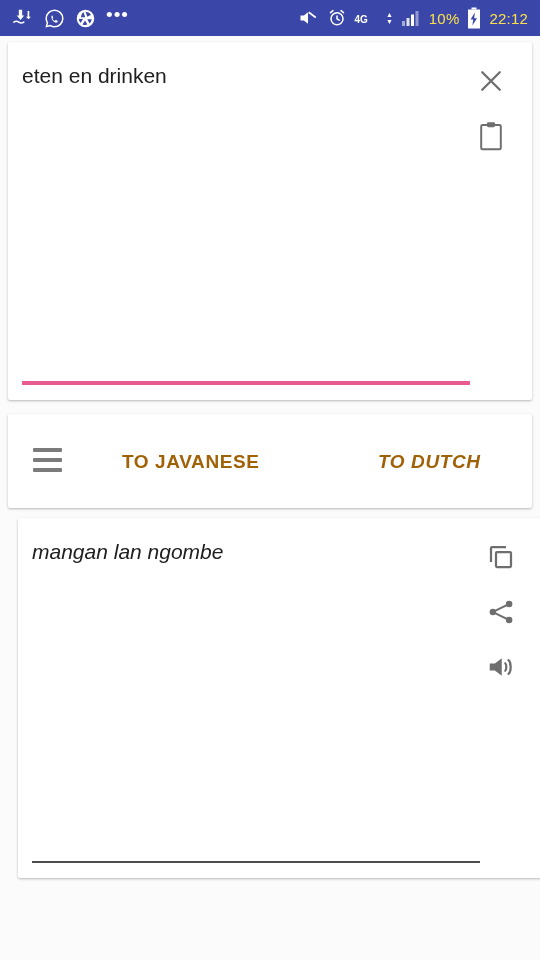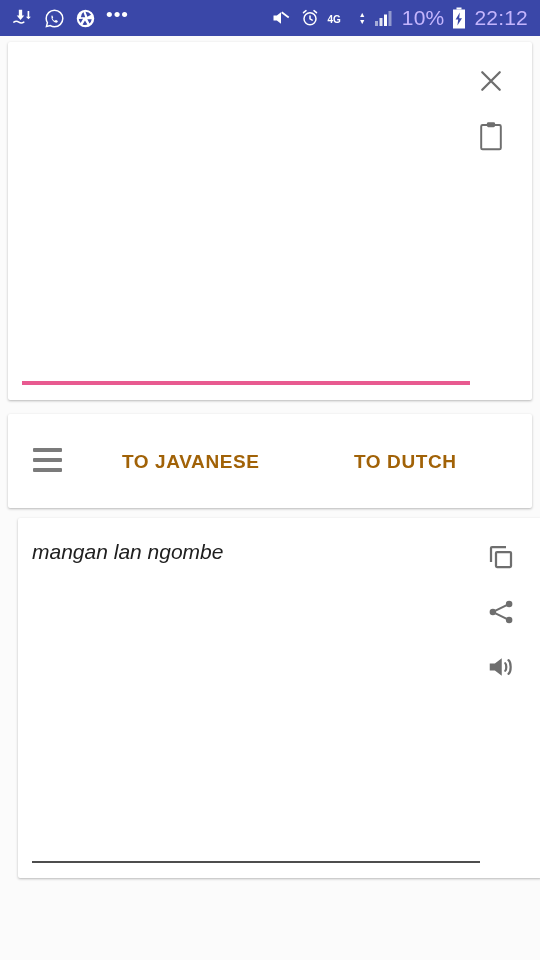--- a/index.html
+++ b/index.html
@@ -41,22 +41,22 @@
     justify-content: center;
   }
   .sb-dots {
     font-size: 19px;
     line-height: 12px;
     letter-spacing: 1px;
     color: #ffffff;
     padding-bottom: 7px;
   }
   .sb-text {
-    font-size: 21px;
-    color: #c4b5fd;
+    font-size: 15px;
+    color: #fde047;
     letter-spacing: 0.2px;
     font-family: "Liberation Sans", sans-serif;
   }
   .sb-4g {
     display: flex;
     align-items: flex-end;
     gap: 18px;
   }
   .sb-4g-label {
     font-size: 10px;
@@ -166,21 +166,21 @@
     display: flex;
     align-items: center;
     font-size: 19px;
     font-weight: bold;
     color: #a16207;
     letter-spacing: 0.6px;
     cursor: pointer;
     white-space: nowrap;
   }
   #lang-to-javanese { left: 122px; }
-  #lang-to-dutch { left: 354px; }
+  #lang-to-dutch { left: 378px; font-style: italic; }
 </style>
 </head>
 <body>
 
 <div class="statusbar">
 
   <div class="sb-left">
 
     <span class="sb-icon">
       <svg width="22" height="20" viewBox="0 0 24 24" fill="#ffffff">
@@ -250,20 +250,21 @@
         <path d="M7.8 5.5L3.6 12.6h2.6L5.4 18.6 10 11.2H7.2z" fill="#3a47a8"></path>
       </svg>
     </span>
 
     <span class="sb-text">22:12</span>
   </div>
 </div>
 
 <div class="card" id="card-source">
 
+  <div class="field-text">eten en drinken</div>
 
   <div class="icon-col">
 
     <div class="icon-btn">
       <span>
         <svg width="30" height="30" viewBox="0 0 24 24" fill="none" stroke="#6e6e6e" stroke-width="1.8" stroke-linecap="round">
           <path d="M5 5l14 14M19 5L5 19"></path>
         </svg>
       </span>
     </div>

